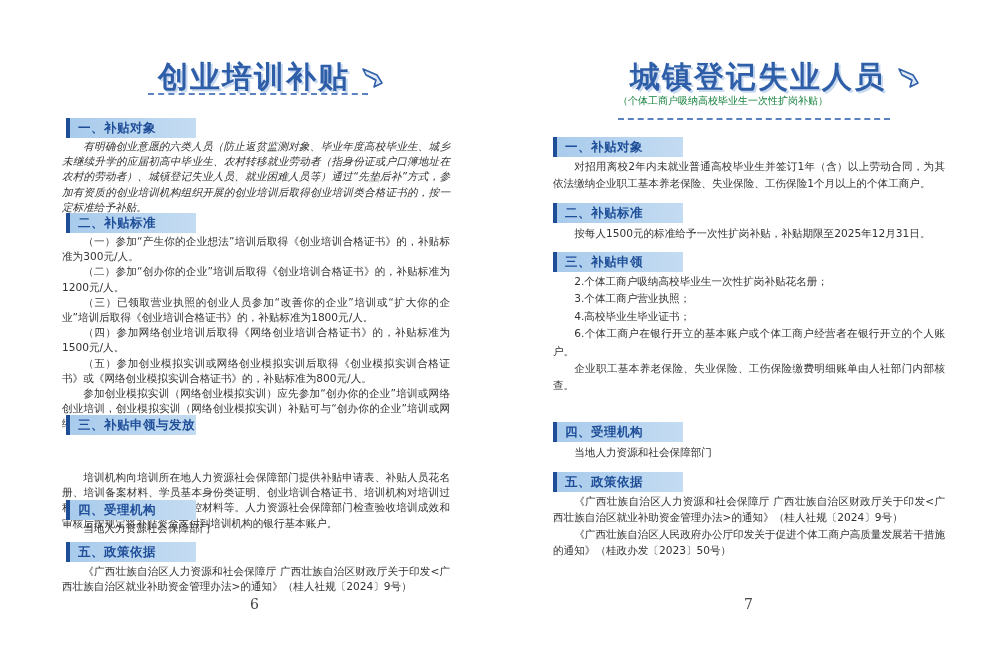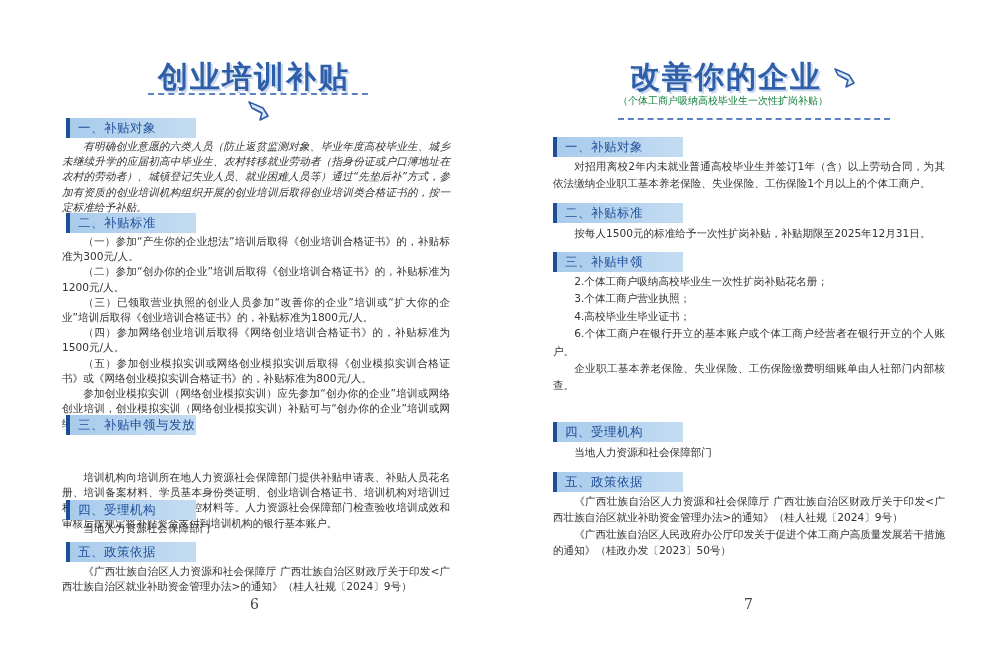--- a/index.html
+++ b/index.html
@@ -24,38 +24,38 @@
   .subtitle {
     position: absolute; font-size: 10px; color: #15803d; white-space: nowrap;
   }
 
   .section-head {
     position: absolute; height: 20px; width: 130px;
     background: linear-gradient(90deg, #a9cbec 0%, #c4dcf2 100%);
     border-left: 4px solid #1f4e98;
     display: flex; align-items: center; padding-left: 8px; box-sizing: border-box;
   }
-  .section-head span { font-size: 12.5px; font-weight: normal; color: #1f4e98; letter-spacing: 0.5px; text-align: center; }
+  .section-head span { font-size: 12.5px; font-weight: bold; color: #1f4e98; letter-spacing: 0.5px; text-align: center; }
 
   .body-text {
     position: absolute; font-size: 10.6px; line-height: 15.2px; color: #333;
     text-align: justify;
   }
   .body-text p { margin: 0; text-indent: 2em; }
 
   .page-num {
     position: absolute; font-family: "DejaVu Serif", "Liberation Serif", serif;
     font-size: 14px; color: #444;
   }
 </style>
 </head>
 <body>
 
 <div class="page left">
-  <div class="title-wrap" style="left:158px; top:57px;flex-direction:column;">
+  <div class="title-wrap" style="left:158px; top:57px;">
     <span class="title">创业培训补贴</span>
     <svg class="arrow-icon" viewBox="0 0 26 26">
       <path d="M3 4 L17 10 L22 18 L14 22 L16 15 L6 10 Z" fill="#dfe9f7" stroke="#2e5ea8" stroke-width="1.6" stroke-linejoin="round"></path>
       <path d="M8 11 L15 15" stroke="#2e5ea8" stroke-width="1.2"></path>
     </svg>
   </div>
   <div class="dash-line" style="left:148px; top:93px; width:220px;"></div>
 
   <div class="section-head" style="left:66px; top:118px;">
     <span>一、补贴对象</span>
@@ -95,21 +95,21 @@
   </div>
   <div class="body-text" style="left:62px; top:564px; width:388px;">
     <p>《广西壮族自治区人力资源和社会保障厅 广西壮族自治区财政厅关于印发&lt;广西壮族自治区就业补助资金管理办法&gt;的通知》（桂人社规〔2024〕9号）</p>
   </div>
 
   <div class="page-num" style="left:250px; top:596px;">6</div>
 </div>
 
 <div class="page right">
   <div class="title-wrap" style="left:130px; top:57px;">
-    <span class="title">改善你的企业</span>
+    <span class="title">城镇登记失业人员</span>
     <svg class="arrow-icon" viewBox="0 0 26 26">
       <path d="M3 4 L17 10 L22 18 L14 22 L16 15 L6 10 Z" fill="#dfe9f7" stroke="#2e5ea8" stroke-width="1.6" stroke-linejoin="round"></path>
       <path d="M8 11 L15 15" stroke="#2e5ea8" stroke-width="1.2"></path>
     </svg>
   </div>
   <div class="subtitle" style="left:118px; top:94px;">（个体工商户吸纳高校毕业生一次性扩岗补贴）</div>
   <div class="dash-line" style="left:118px; top:118px; width:272px;"></div>
 
   <div class="section-head" style="left:53px; top:137px;">
     <span>一、补贴对象</span>

